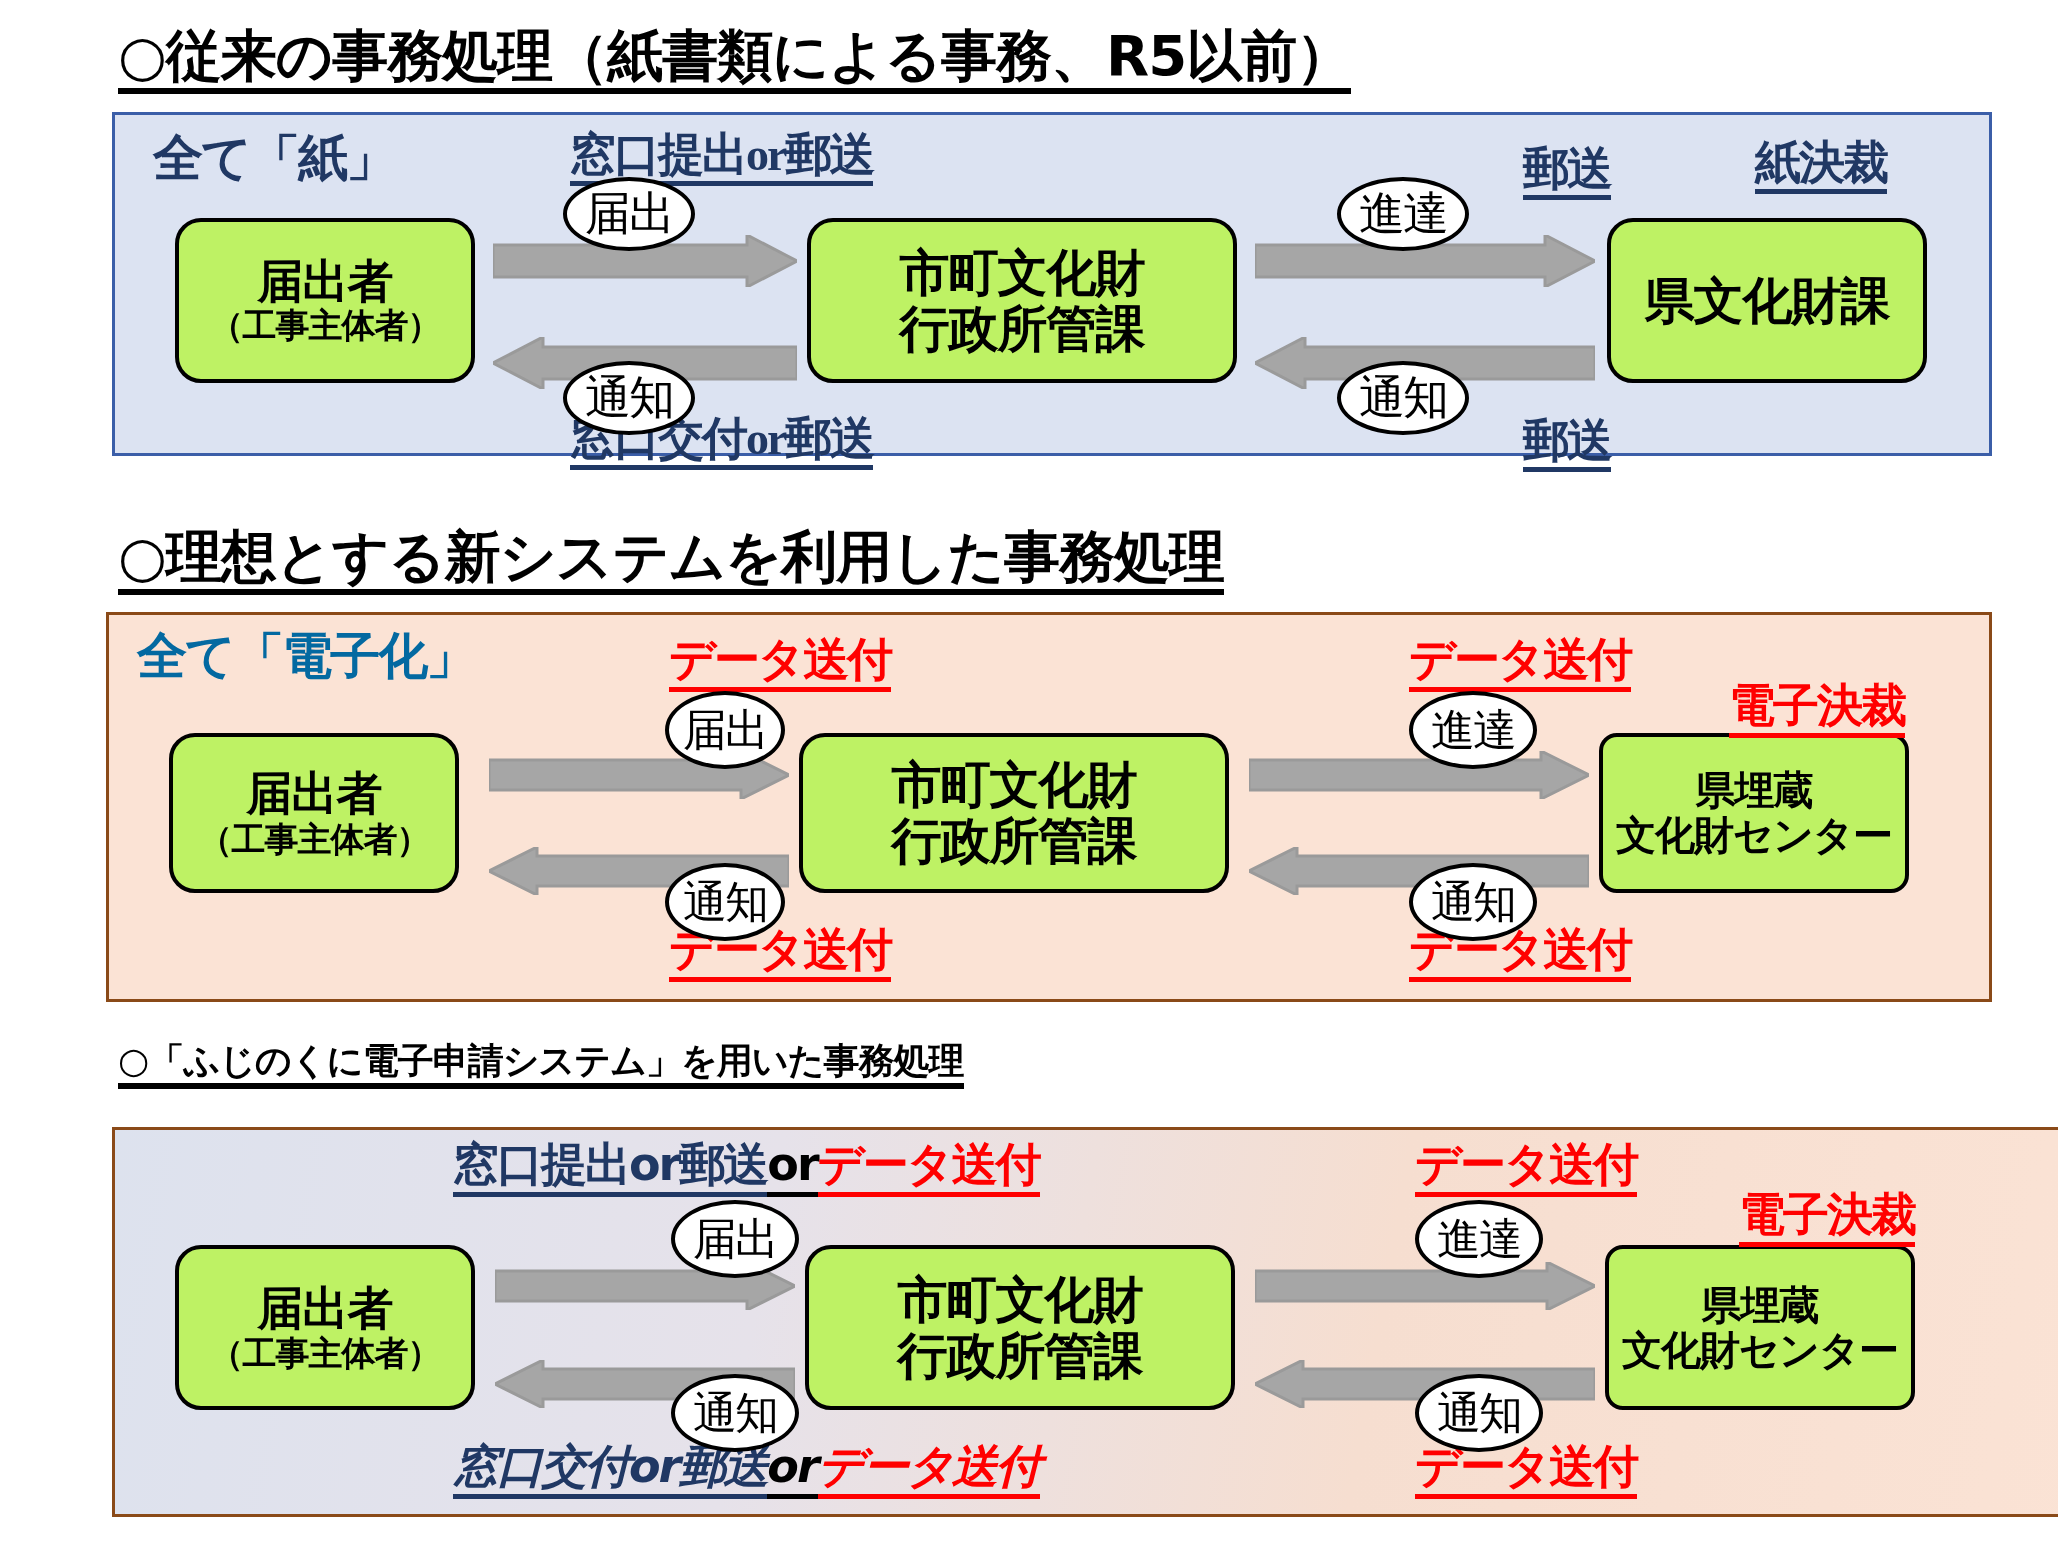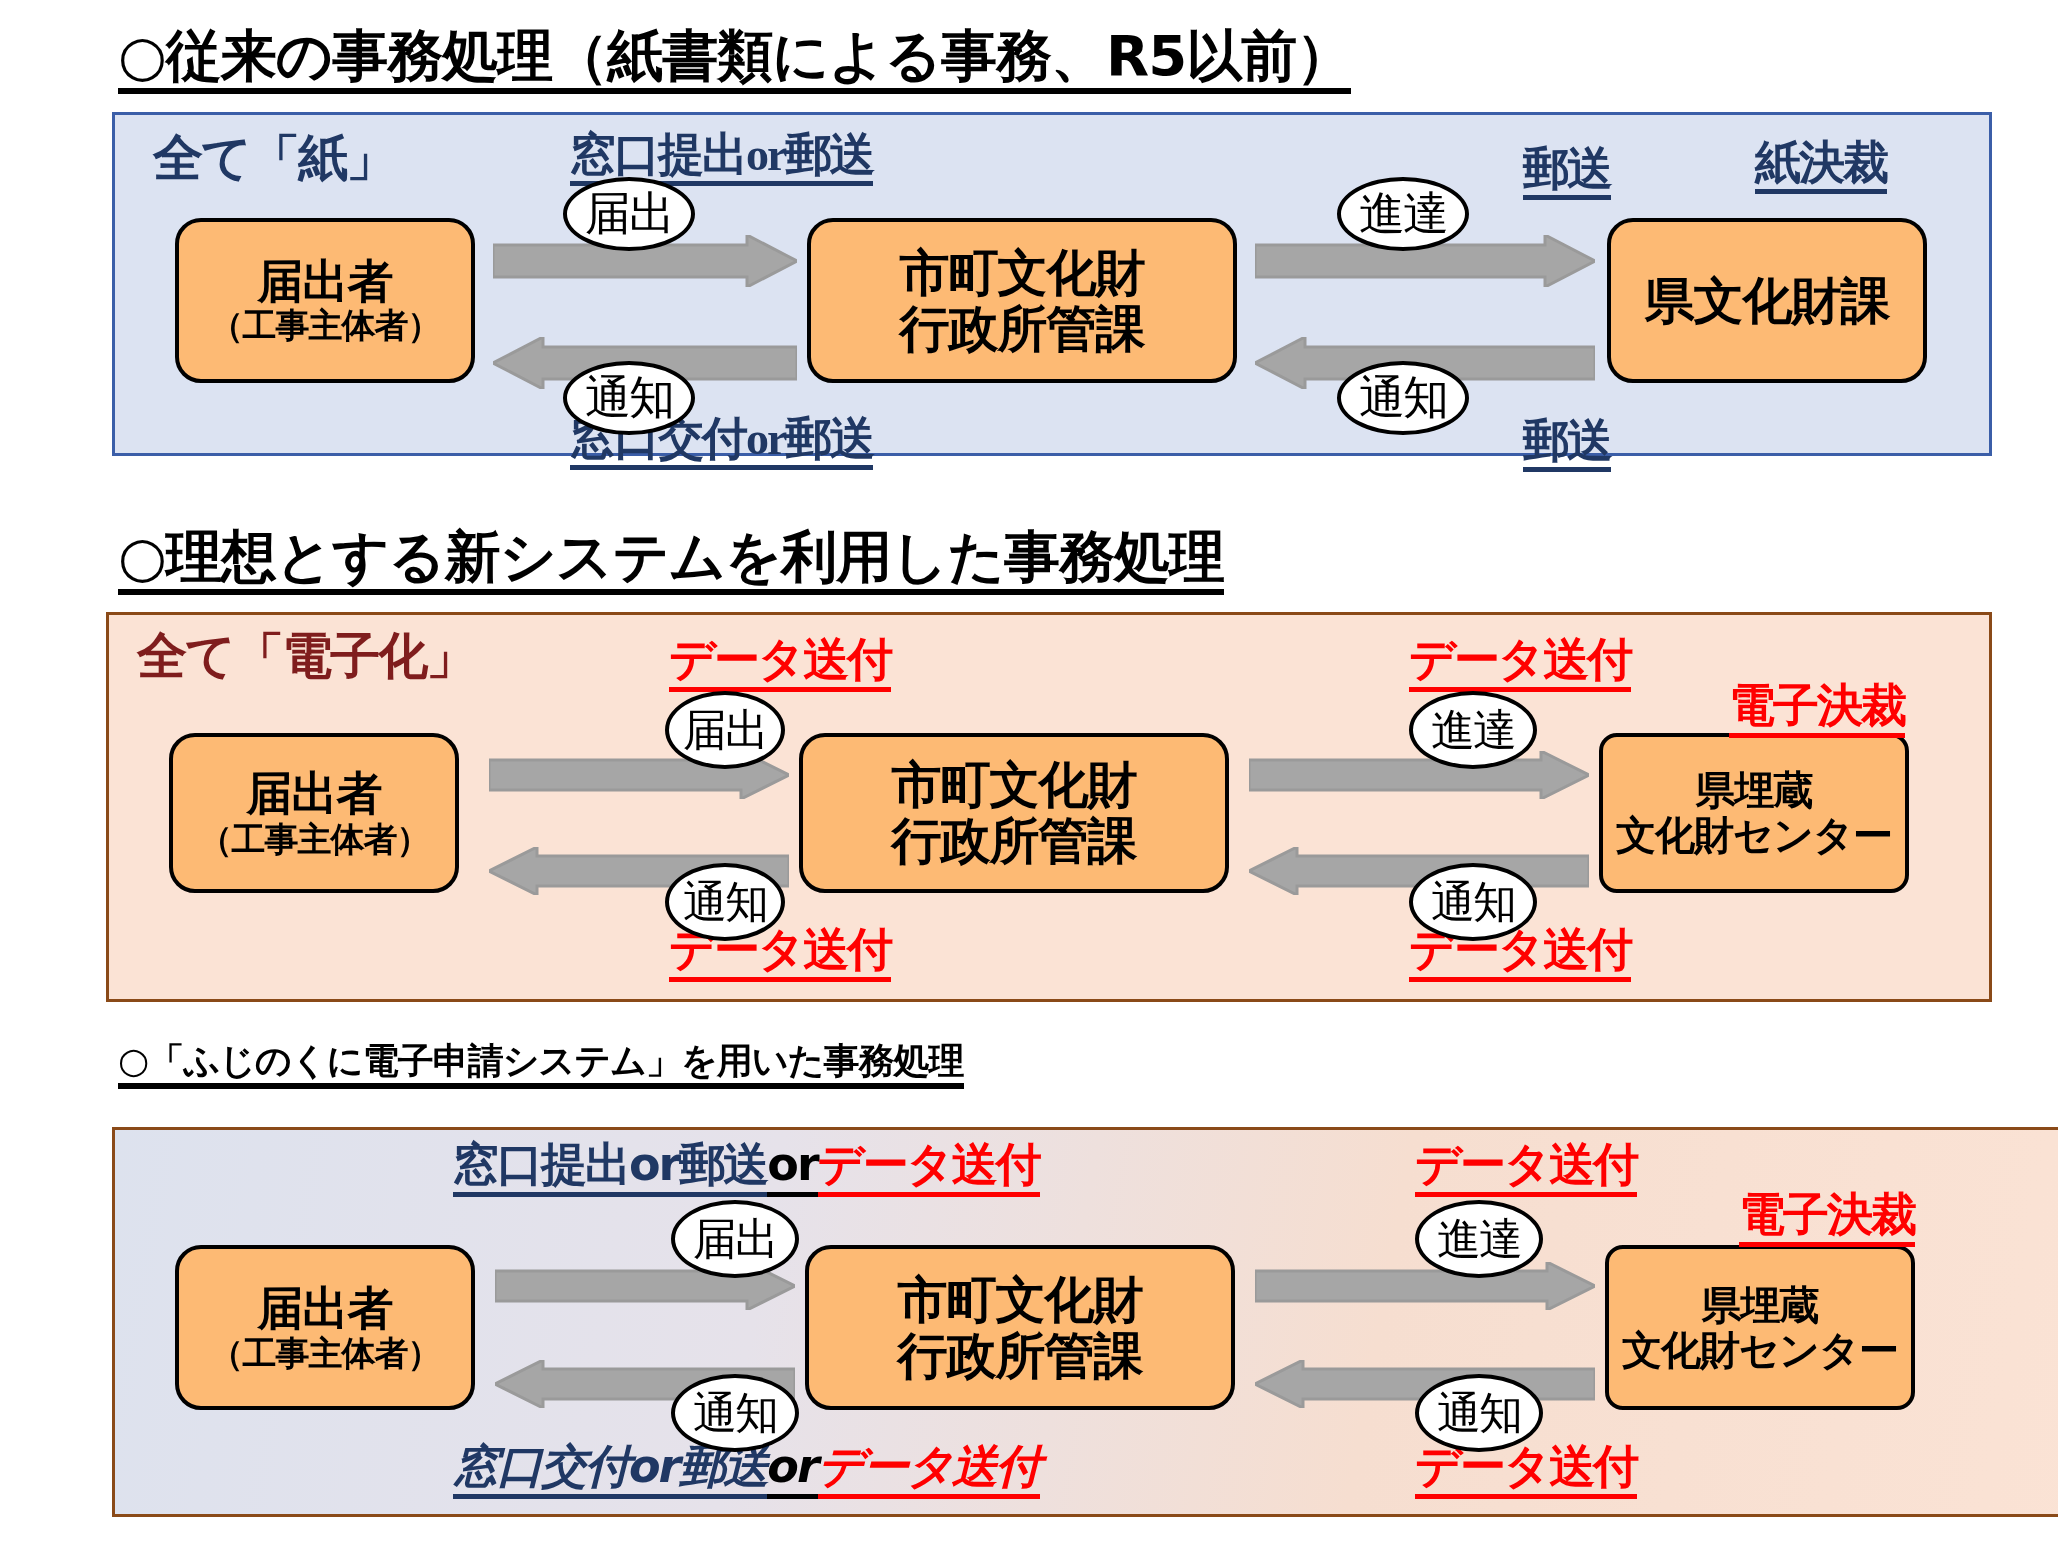--- a/index.html
+++ b/index.html
@@ -55,27 +55,27 @@
 
   
   .panel-tag {
     position: absolute;
     font-weight: bold;
     white-space: nowrap;
     line-height: 1;
     letter-spacing: -2px;
   }
   .tag-paper { color: #203864; }
-  .tag-digital { color: #7f1d1d; }
+  .tag-digital { color: #0369a1; }
 
   
   .entity-box {
     position: absolute;
     box-sizing: border-box;
-    background: #fdba74;
+    background: #bef264;
     border: 4px solid #000000;
     border-radius: 26px;
     display: flex;
     flex-direction: column;
     align-items: center;
     justify-content: center;
     text-align: center;
     color: #000000;
     font-weight: bold;
     line-height: 1.12;

